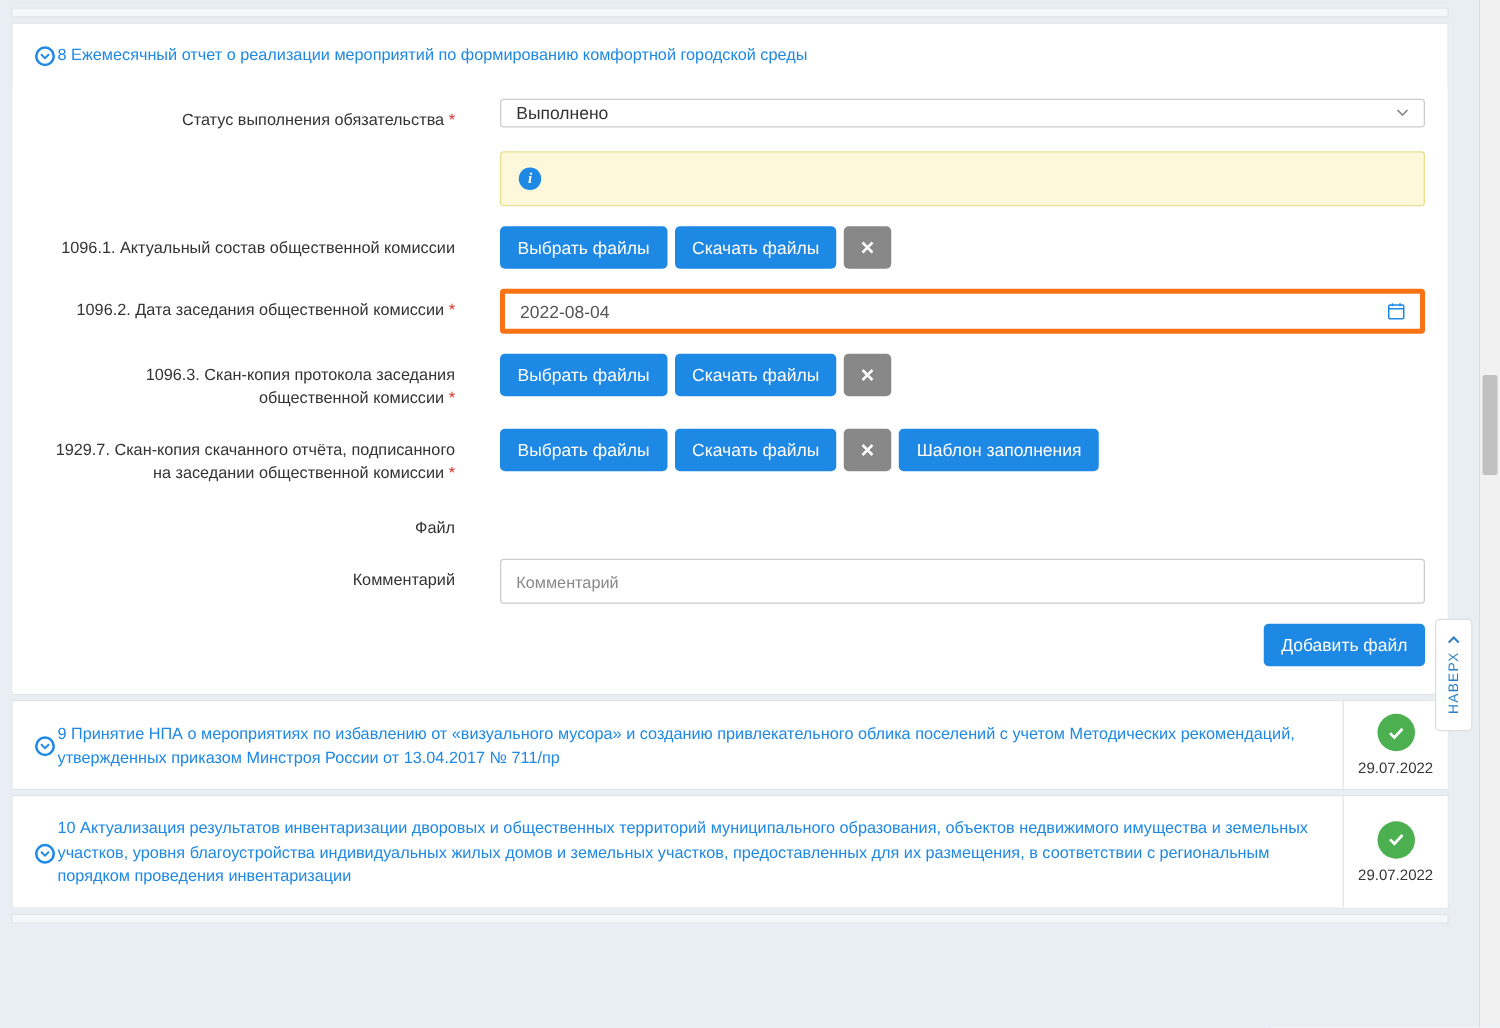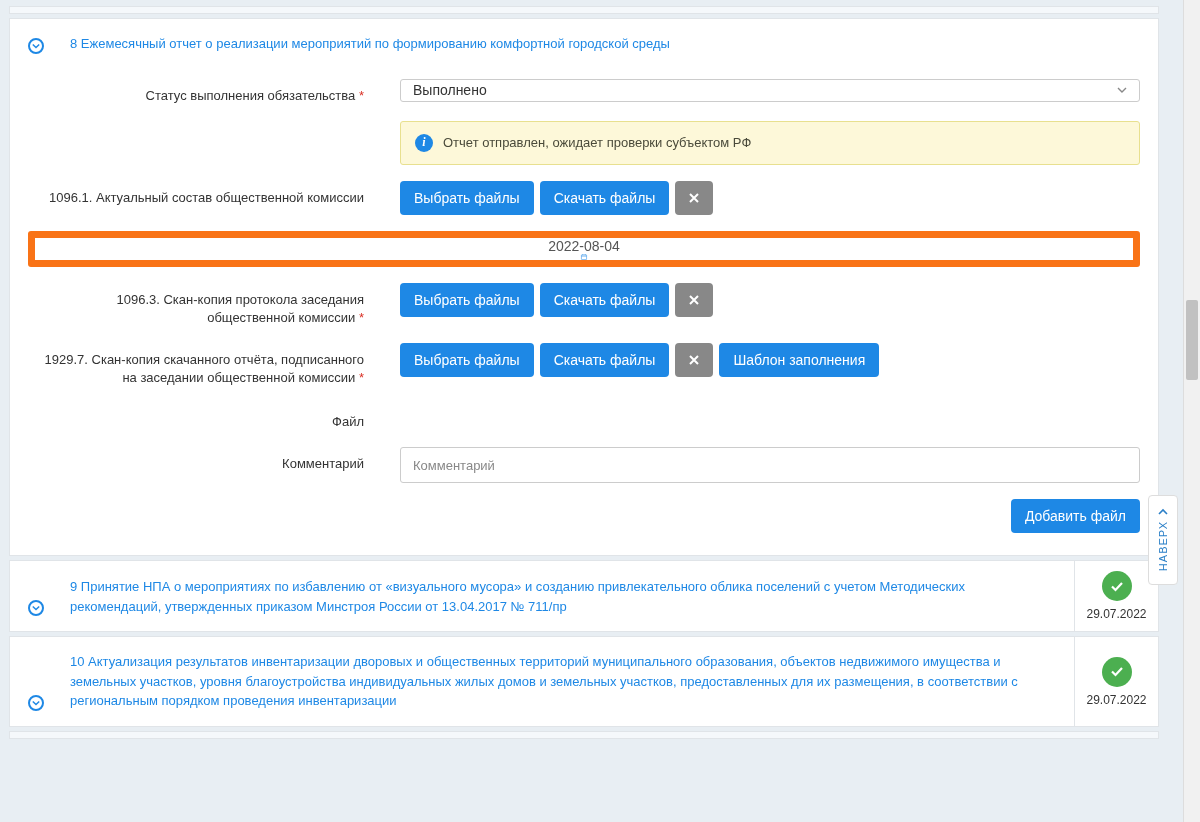--- a/index.html
+++ b/index.html
@@ -6,21 +6,21 @@
 body { font-family: -apple-system, "Segoe UI", Arial, sans-serif; background: #e8eef3; font-size: 14px; color: #333; }
 .viewport { width: 1200px; height: 822px; overflow: hidden; position: relative; background: #e8eef3; }
 .scrollbar-v { position: absolute; right: 0; top: 0; width: 17px; height: 100%; background: #f1f1f1; border-left: 1px solid #ddd; }
 .scrollbar-thumb { position: absolute; left: 2px; width: 12px; height: 80px; top: 300px; background: #c1c1c1; border-radius: 2px; }
 .back-to-top { position: absolute; right: 22px; top: 495px; width: 30px; height: 90px; background: #fff; border: 1px solid #ddd; border-radius: 4px; display: flex; flex-direction: column; align-items: center; justify-content: center; gap: 5px; cursor: pointer; }
 .back-to-top svg { width: 12px; height: 8px; }
 .back-to-top span { writing-mode: vertical-rl; transform: rotate(180deg); font-size: 11px; color: #2a7fc7; letter-spacing: 1px; }
 .main-area { position: absolute; left: 9px; top: 6px; width: 1150px; }
 .panel { background: #fff; border: 1px solid #e0e4e8; margin-bottom: 4px; }
 .panel-header { display: flex; align-items: stretch; }
-.panel-header-left { flex: 1; display: flex; align-items: flex-end; gap: 26px; padding: 15px 18px; }
+.panel-header-left { flex: 1; display: flex; align-items: center; gap: 2px; padding: 15px 18px; }
 .panel-header-right { width: 84px; background: #fff; border-left: 1px solid #e0e4e8; display: flex; flex-direction: column; align-items: center; justify-content: center; gap: 6px; padding: 10px 0; }
 .collapse-icon { flex-shrink: 0; width: 16px; height: 16px; border: 2px solid #1e88e5; border-radius: 50%; display: flex; align-items: center; justify-content: center; margin-top: 2px; }
 .collapse-icon svg { width: 8px; height: 6px; }
 .panel-title { color: #1e88e5; font-size: 13px; line-height: 1.5; }
 .status-dot { width: 30px; height: 30px; border-radius: 50%; display: flex; align-items: center; justify-content: center; }
 .status-dot.orange { background: #f5a623; }
 .status-dot.green { background: #4caf50; }
 .status-dot svg { width: 14px; height: 11px; }
 .status-date { font-size: 12px; color: #333; }
 .panel-body { padding: 10px 18px 22px; background: #fff; }
@@ -31,21 +31,21 @@
 .select { width: 100%; height: 23px; border: 1px solid #ccc; border-radius: 3px; background: #fff; display: flex; align-items: center; padding: 0 12px; justify-content: space-between; cursor: pointer; }
 .select svg { width: 10px; height: 6px; }
 .info-banner { background: #fdf8d9; border: 1px solid #e8e08f; border-radius: 3px; padding: 12px 14px; display: flex; align-items: center; gap: 10px; font-size: 13px; color: #4a4a3a; }
 .info-icon { width: 18px; height: 18px; border-radius: 50%; background: #1e88e5; color: #fff; display: flex; align-items: center; justify-content: center; font-style: italic; font-family: Georgia, serif; font-size: 12px; font-weight: bold; flex-shrink: 0; }
 .btn-group { display: flex; gap: 6px; align-items: center; flex-wrap: wrap; }
 .btn { height: 34px; padding: 0 14px; border-radius: 4px; border: none; font-size: 14px; font-weight: 500; color: #fff; cursor: pointer; display: inline-flex; align-items: center; }
 .btn-blue { background: #1e88e5; }
 .btn-gray { background: #888; width: 38px; justify-content: center; padding: 0; }
 .btn-gray svg { width: 12px; height: 12px; }
 .btn-blue-light { background: #5ba9e8; }
-.date-input { width: 100%; height: 36px; border: 7px solid #f97316; border-radius: 3px; background: #fff; display: flex; align-items: center; padding: 0 12px; justify-content: space-between; color: #555; flex-direction: column; }
+.date-input { width: 100%; height: 36px; border: 4px solid #f97316; border-radius: 3px; background: #fff; display: flex; align-items: center; padding: 0 12px; justify-content: space-between; color: #555; }
 .date-input svg { width: 14px; height: 14px; }
 .file-input-group { display: flex; width: 100%; height: 34px; }
 .file-browse { background: #1e88e5; color: #fff; padding: 0 16px; display: flex; align-items: center; font-weight: 500; border-radius: 3px 0 0 3px; cursor: pointer; }
 .file-name { flex: 1; border: 1px solid #ccc; border-left: none; border-radius: 0 3px 3px 0; display: flex; align-items: center; padding: 0 12px; color: #888; background: #fff; }
 .hint { font-size: 12px; color: #888; font-style: italic; margin-top: 4px; }
 .text-input { width: 100%; height: 36px; border: 1px solid #ccc; border-radius: 3px; padding: 0 12px; font-size: 13px; color: #888; display: flex; align-items: center; background: #fff; }
 .actions-right { display: flex; justify-content: flex-end; margin-top: 10px; }
 .thin-panel { background: #f5f8fb; height: 8px; border: 1px solid #e0e4e8; margin-bottom: 4px; }
 </style>
 </head>
@@ -80,41 +80,41 @@
                 </svg>
             </div>
           </div>
         </div>
 
         <div class="form-row">
           <div class="form-label"></div>
           <div class="form-control-wrap">
             <div class="info-banner">
               <span class="info-icon">i</span>
-              <span>Отчет отправлен, ожидает проверки субъектом РФ</span>
             </div>
           </div>
         </div>
 
         <div class="form-row">
           <div class="form-label"><span>1096.1. Актуальный состав общественной комиссии</span></div>
           <div class="form-control-wrap">
             <div class="btn-group">
               <button class="btn btn-blue">Выбрать файлы</button>
               <button class="btn btn-blue">Скачать файлы</button>
               <button class="btn btn-gray">
                 <svg viewBox="0 0 12 12">
                     <path d="M2 2 L10 10 M10 2 L2 10" stroke="#fff" stroke-width="2"></path>
                   </svg>
               </button>
             </div>
           </div>
         </div>
 
         <div class="form-row">
+          <div class="form-label"><span>1096.2. Дата заседания общественной комиссии</span> <span class="req">*</span></div>
           <div class="form-control-wrap">
             <div class="date-input">
               <span>2022-08-04</span>
               <svg viewBox="0 0 14 14">
                 <rect x="1" y="2" width="12" height="11" rx="1" fill="none" stroke="#1e88e5" stroke-width="1.2"></rect>
                 <line x1="1" y1="5" x2="13" y2="5" stroke="#1e88e5" stroke-width="1.2"></line>
                 <line x1="4" y1="0.5" x2="4" y2="3" stroke="#1e88e5" stroke-width="1.2"></line>
                 <line x1="10" y1="0.5" x2="10" y2="3" stroke="#1e88e5" stroke-width="1.2"></line>
               </svg>
             </div>

